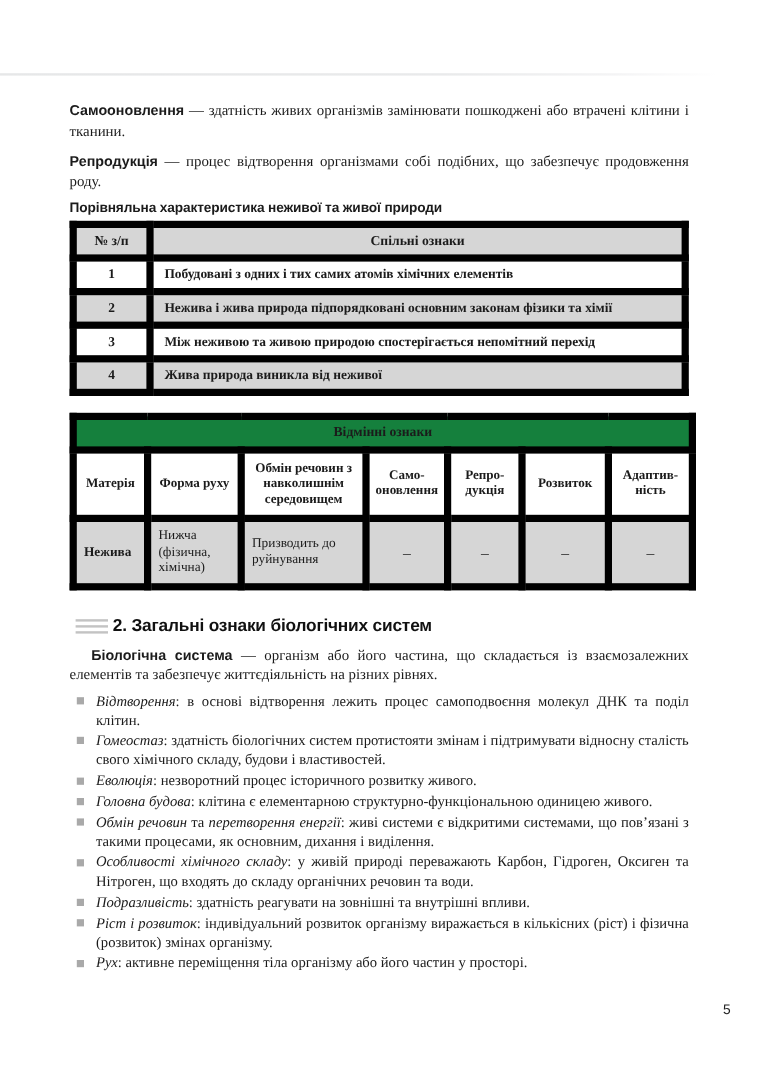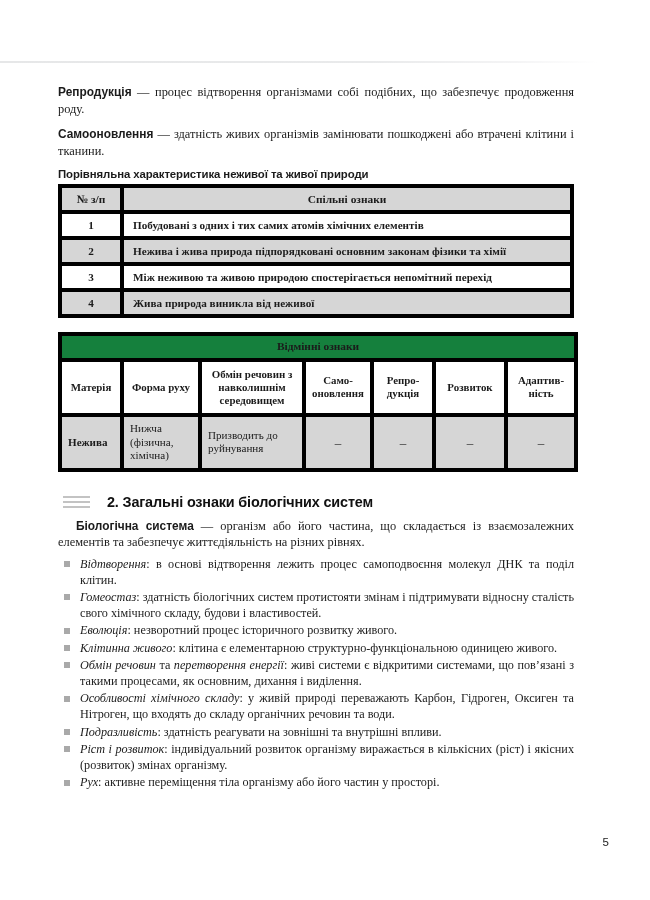--- a/index.html
+++ b/index.html
@@ -65,21 +65,21 @@
     letter-spacing: -0.1px;
   }
 
   
   table {
     border-collapse: collapse;
     width: 516px;
     table-layout: fixed;
   }
   table td, table th {
-    border: 4px solid #000000;
+    border: 6px solid #000000;
     padding: 3px 6px;
     font-size: 11.2px;
     line-height: 14px;
     vertical-align: middle;
     font-weight: normal;
   }
   .t1 .hdr td {
     background: #d6d6d6;
     font-weight: bold;
     text-align: center;
@@ -133,21 +133,21 @@
   .t2 col.w3 { width: 104px; }
   .t2 col.w4 { width: 68px; }
   .t2 col.w5 { width: 62px; }
   .t2 col.w6 { width: 72px; }
   .t2 col.w7 { width: 70px; }
 
   
   .section-heading {
     display: flex;
     align-items: center;
-    gap: 17px;
+    gap: 4px;
     margin: 22px 0 8px 5px;
   }
   .heading-ornament {
     display: inline-block;
     width: 27px;
     flex: 0 0 27px;
   }
   .heading-ornament i {
     display: block;
     height: 2.5px;
@@ -221,24 +221,24 @@
 </head>
 <body>
 
 <div class="page">
 
   <div class="scan-rule"></div>
 
   <div class="content">
 
     <p class="para">
-      <span class="term">Репродукція</span><span> — процес відтворення організмами собі подібних, що забезпечує продовження роду.</span>
+      <span class="term">Самооновлення</span><span> — здатність живих організмів замінювати пошкоджені або втрачені клітини і тканини.</span>
     </p>
     <p class="para">
-      <span class="term">Самооновлення</span><span> — здатність живих організмів замінювати пошкоджені або втрачені клітини і тканини.</span>
+      <span class="term">Репродукція</span><span> — процес відтворення організмами собі подібних, що забезпечує продовження роду.</span>
     </p>
 
     <div class="table-caption">Порівняльна характеристика неживої та живої природи</div>
 
     <table class="t1">
       <tbody>
         <tr class="hdr">
           <td class="num">№ з/п</td>
           <td>Спільні ознаки</td>
         </tr>
@@ -317,37 +317,37 @@
       <li>
         <span class="sq"></span>
         <em class="lab">Гомеостаз</em><span>: здатність біологічних систем протистояти змінам і підтримувати відносну сталість свого хімічного складу, будови і властивостей.</span>
       </li>
       <li>
         <span class="sq"></span>
         <em class="lab">Еволюція</em><span>: незворотний процес історичного розвитку живого.</span>
       </li>
       <li>
         <span class="sq"></span>
-        <em class="lab">Клітинна живого</em><span>: клітина є елементарною структурно-функціональною одиницею живого.</span>
+        <em class="lab">Головна будова</em><span>: клітина є елементарною структурно-функціональною одиницею живого.</span>
       </li>
       <li>
         <span class="sq"></span>
         <em class="lab">Обмін речовин</em><span class="conj"> та </span><em class="lab">перетворення енергії</em><span>: живі системи є відкритими системами, що пов’язані з такими процесами, як основним, дихання і виділення.</span>
       </li>
       <li>
         <span class="sq"></span>
         <em class="lab">Особливості хімічного складу</em><span>: у живій природі переважають Карбон, Гідроген, Оксиген та Нітроген, що входять до складу органічних речовин та води.</span>
       </li>
       <li>
         <span class="sq"></span>
         <em class="lab">Подразливість</em><span>: здатність реагувати на зовнішні та внутрішні впливи.</span>
       </li>
       <li>
         <span class="sq"></span>
-        <em class="lab">Ріст і розвиток</em><span>: індивідуальний розвиток організму виражається в кількісних (ріст) і якісних (розвиток) змінах організму.</span>
+        <em class="lab">Ріст і розвиток</em><span>: індивідуальний розвиток організму виражається в кількісних (ріст) і фізична (розвиток) змінах організму.</span>
       </li>
       <li>
         <span class="sq"></span>
         <em class="lab">Рух</em><span>: активне переміщення тіла організму або його частин у просторі.</span>
       </li>
     </ul>
 
   </div>
 
   <div class="page-number">5</div>

